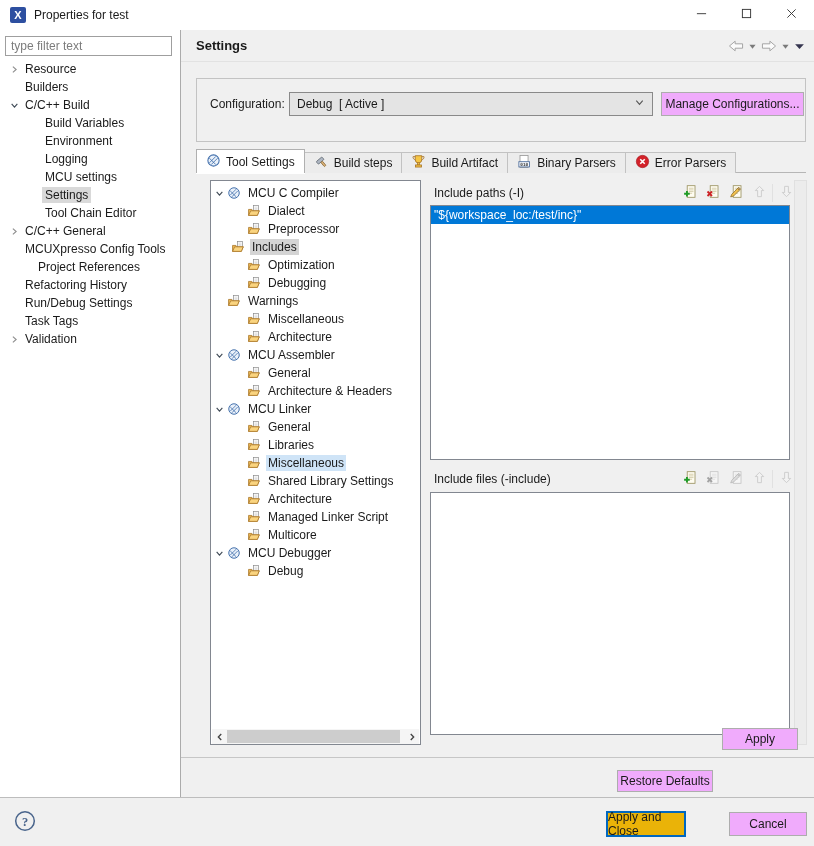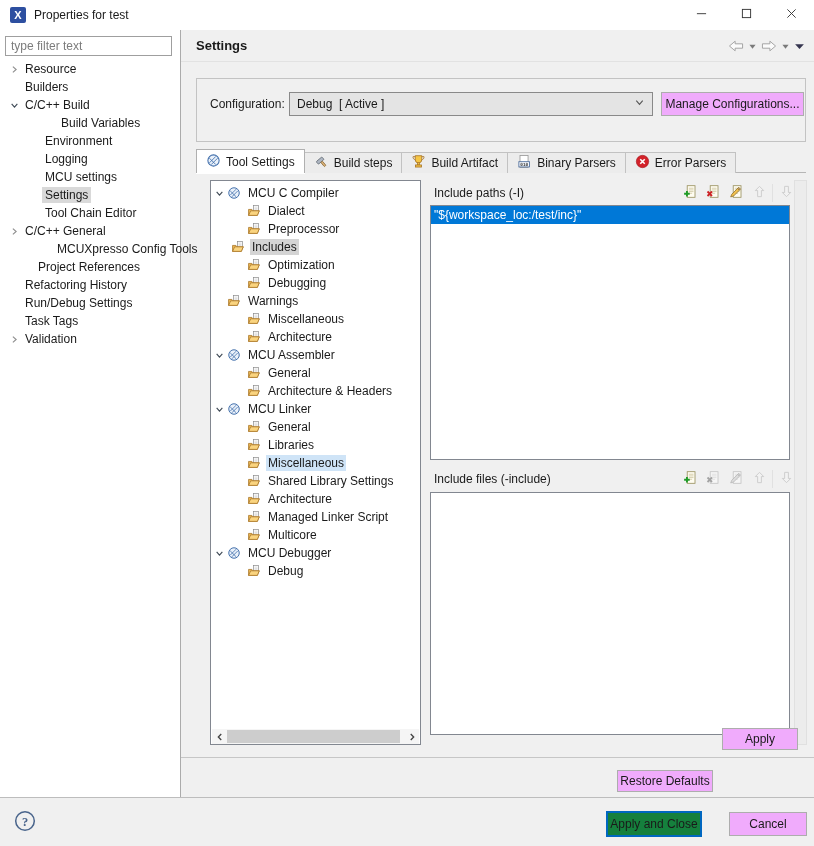--- a/index.html
+++ b/index.html
@@ -88,21 +88,21 @@
   .entry.selected{background:#0078d7;color:#fff;}
   #vscroll-strip{left:794px;top:180px;width:13px;height:565px;background:#ececec;border:1px solid #e0e0e0;box-sizing:border-box;}
 
   
   #lower-strip{left:181px;top:757px;width:633px;height:40px;background:#f0f0f0;border-top:1px solid #c6c6c6;box-sizing:border-box;}
   #restore-btn{left:617px;top:770px;width:96px;height:22px;}
   #apply-btn{left:722px;top:728px;width:76px;height:22px;}
   #footer{left:0;top:797px;width:814px;height:49px;background:#f0f0f0;border-top:1px solid #bdbdbd;box-sizing:border-box;}
   #help-btn{left:13px;top:810px;width:24px;height:24px;display:flex;align-items:center;justify-content:center;}
   #help-btn svg{width:22px;height:22px;}
-  #apply-close-btn{left:606px;top:811px;width:96px;height:26px;border:2px solid #0067c0;background:#15803d;}
+  #apply-close-btn{left:606px;top:811px;width:80px;height:26px;border:2px solid #0067c0;background:#eab308;}
   #cancel-btn{left:729px;top:812px;width:78px;height:24px;}
 </style>
 </head>
 <body>
 
 <div id="frame">
 
   <div id="titlebar" class="abs">
     <div id="app-icon" class="abs">X</div>
     <div id="window-title" class="abs">Properties for test</div>
@@ -141,21 +141,21 @@
           <span class="slabel">Builders</span>
         </div>
         <div class="srow" style="padding-left: 6px;">
           <span class="chev">
             <svg viewBox="0 0 16 16">
               <polyline points="4.5,6 8,10 11.5,6" fill="none" stroke="#3f4a56" stroke-width="1.4"></polyline>
             </svg>
           </span>
           <span class="slabel">C/C++ Build</span>
         </div>
-        <div class="srow" style="padding-left: 26px; margin-left: 16px;">
+        <div class="srow" style="padding-left: 26px;">
           <span class="chev"></span>
           <span class="slabel">Build Variables</span>
         </div>
         <div class="srow" style="padding-left: 26px;">
           <span class="chev"></span>
           <span class="slabel">Environment</span>
         </div>
         <div class="srow" style="padding-left: 26px;">
           <span class="chev"></span>
           <span class="slabel">Logging</span>
@@ -173,21 +173,21 @@
           <span class="slabel">Tool Chain Editor</span>
         </div>
         <div class="srow" style="padding-left: 6px;">
           <span class="chev">
             <svg viewBox="0 0 16 16">
               <polyline points="6,4.5 10,8 6,11.5" fill="none" stroke="#8f8f8f" stroke-width="1.4"></polyline>
             </svg>
           </span>
           <span class="slabel">C/C++ General</span>
         </div>
-        <div class="srow" style="padding-left: 6px; gap: 32px;">
+        <div class="srow" style="padding-left: 6px;">
           <span class="chev"></span>
           <span class="slabel">MCUXpresso Config Tools</span>
         </div>
         <div class="srow" style="padding-left: 6px; gap: 13px;">
           <span class="chev"></span>
           <span class="slabel">Project References</span>
         </div>
         <div class="srow" style="padding-left: 6px;">
           <span class="chev"></span>
           <span class="slabel">Refactoring History</span>

